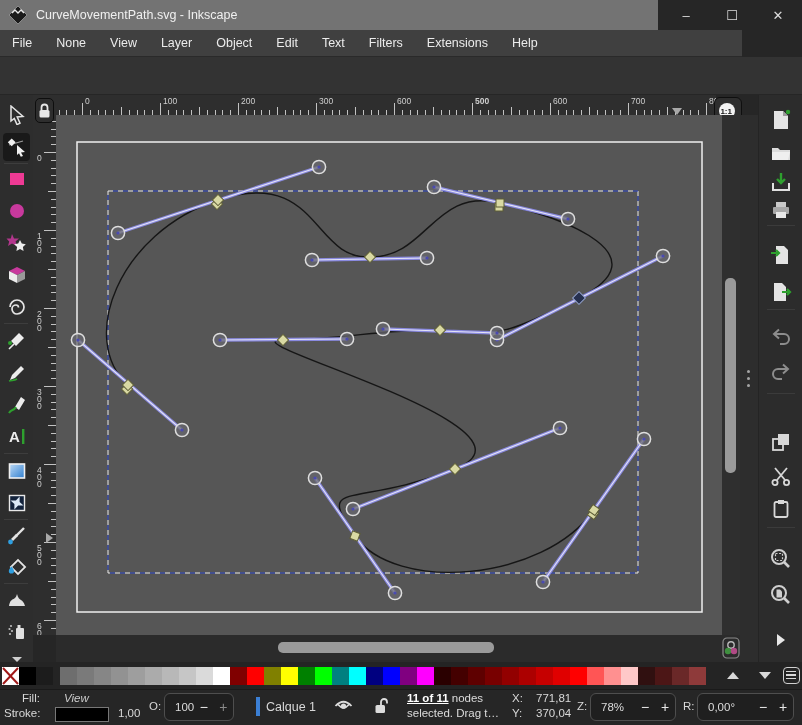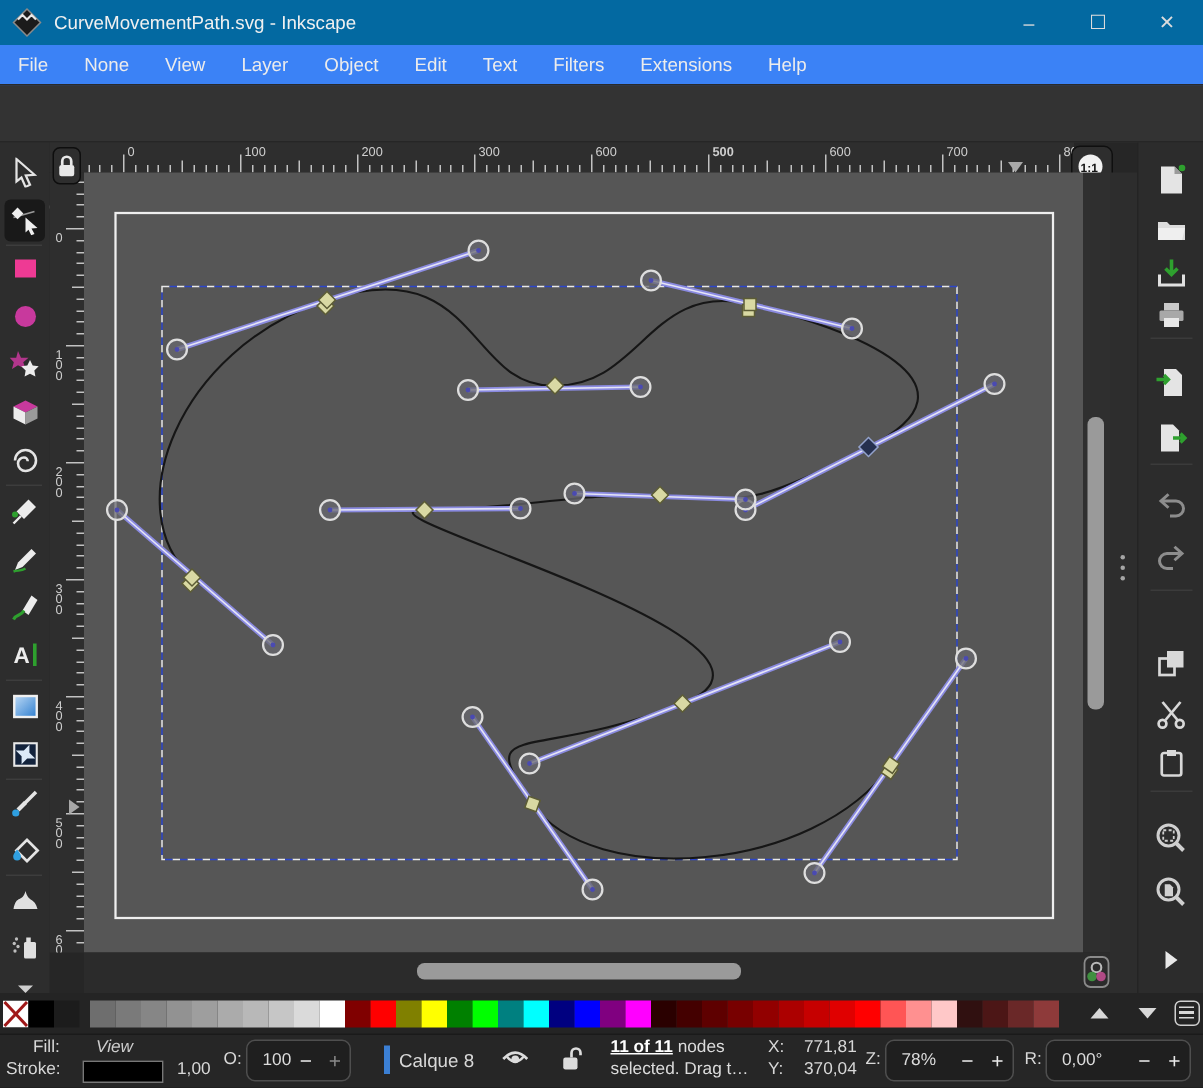--- a/index.html
+++ b/index.html
@@ -1,23 +1,23 @@
 <!DOCTYPE html>
 <html><head>
 <meta charset="utf-8">
 <style>
   html,body{margin:0;padding:0;background:#111;}
   #win{position:relative;width:802px;height:725px;background:#262626;overflow:hidden;
        font-family:"Liberation Sans","DejaVu Sans",sans-serif;color:#e6e6e6;font-size:12px;}
   
-  #titlebar{position:absolute;left:0;top:0;width:802px;height:30px;background:#0369a1;display:flex;align-items:center;}
+  #titlebar{position:absolute;left:0;top:0;width:658px;height:30px;background:#737373;display:flex;align-items:center;}
   #titlebar .title{margin-left:8px;font-size:12.5px;color:#f0f0f0;}
   .winbtn{position:absolute;top:0;width:44px;height:30px;display:flex;align-items:center;justify-content:center;color:#dcdcdc;font-size:13px;}
   
-  #menubar{position:absolute;left:0;top:30px;width:802px;height:27px;background:#3b82f6;display:flex;align-items:center;border-bottom:1px solid #2a2a2a;box-sizing:border-box;}
+  #menubar{position:absolute;left:0;top:30px;width:742px;height:27px;background:#404040;display:flex;align-items:center;border-bottom:1px solid #2a2a2a;box-sizing:border-box;}
   .menu-item{padding:0 12px;height:27px;display:flex;align-items:center;color:#ececec;font-size:12.5px;cursor:default;}
   
   #toolbar{position:absolute;left:0;top:57px;width:802px;height:38px;background:#333333;border-bottom:1px solid #262626;box-sizing:border-box;}
   .ticon{position:absolute;top:65px;width:24px;height:24px;display:flex;align-items:center;justify-content:center;}
   .tsep{position:absolute;top:63px;width:1px;height:27px;background:#474747;}
   .tri-down{width:0;height:0;border-left:5px solid transparent;border-right:5px solid transparent;border-top:6px solid #cfcfcf;}
   .tri-left{width:0;height:0;border-top:6px solid transparent;border-bottom:6px solid transparent;border-right:8px solid #e8e8e8;}
   .tri-right{width:0;height:0;border-top:6px solid transparent;border-bottom:6px solid transparent;border-left:8px solid #e8e8e8;}
   #collapse-btn{position:absolute;left:762px;top:61px;width:33px;height:31px;border:1px solid #141414;border-radius:6px;background:#303030;display:flex;align-items:center;justify-content:center;box-sizing:border-box;}
   
@@ -831,21 +831,21 @@
     <div class="slabel" style="left:118px;top:17px">1,00</div>
 
     <div class="slabel" style="left:149px;top:10px">O:</div>
     <div class="spin" style="left:164px;width:70px">
       <span class="val">100</span>
       <span class="btn">−</span>
       <span class="btn dim">+</span>
     </div>
 
     <div style="position:absolute;left:256px;top:7px;width:3.5px;height:19px;background:#3b7fd4"></div>
-    <div class="slabel" style="left:266px;top:10px;font-size:12.5px">Calque 8</div>
+    <div class="slabel" style="left:266px;top:10px;font-size:12.5px">Calque 1</div>
     <div style="position:absolute;left:334px;top:8px">
       <svg width="19" height="16" viewBox="0 0 19 16">
           <path d="M1.5,8 Q9.5,-0.5 17.5,8" fill="none" stroke="#dcdcdc" stroke-width="1.8"></path>
           <path d="M4,6.5 Q9.5,13 15,6.5" fill="none" stroke="#dcdcdc" stroke-width="1.8"></path>
           <circle cx="9.5" cy="8.2" r="2.6" fill="#dcdcdc"></circle>
         </svg>
     </div>
     <div style="position:absolute;left:374px;top:7px">
       <svg width="15" height="18" viewBox="0 0 15 18">
           <path d="M7,8 V5 a3,3 0 0 1 6,0 v1.5" fill="none" stroke="#dcdcdc" stroke-width="1.8"></path>

